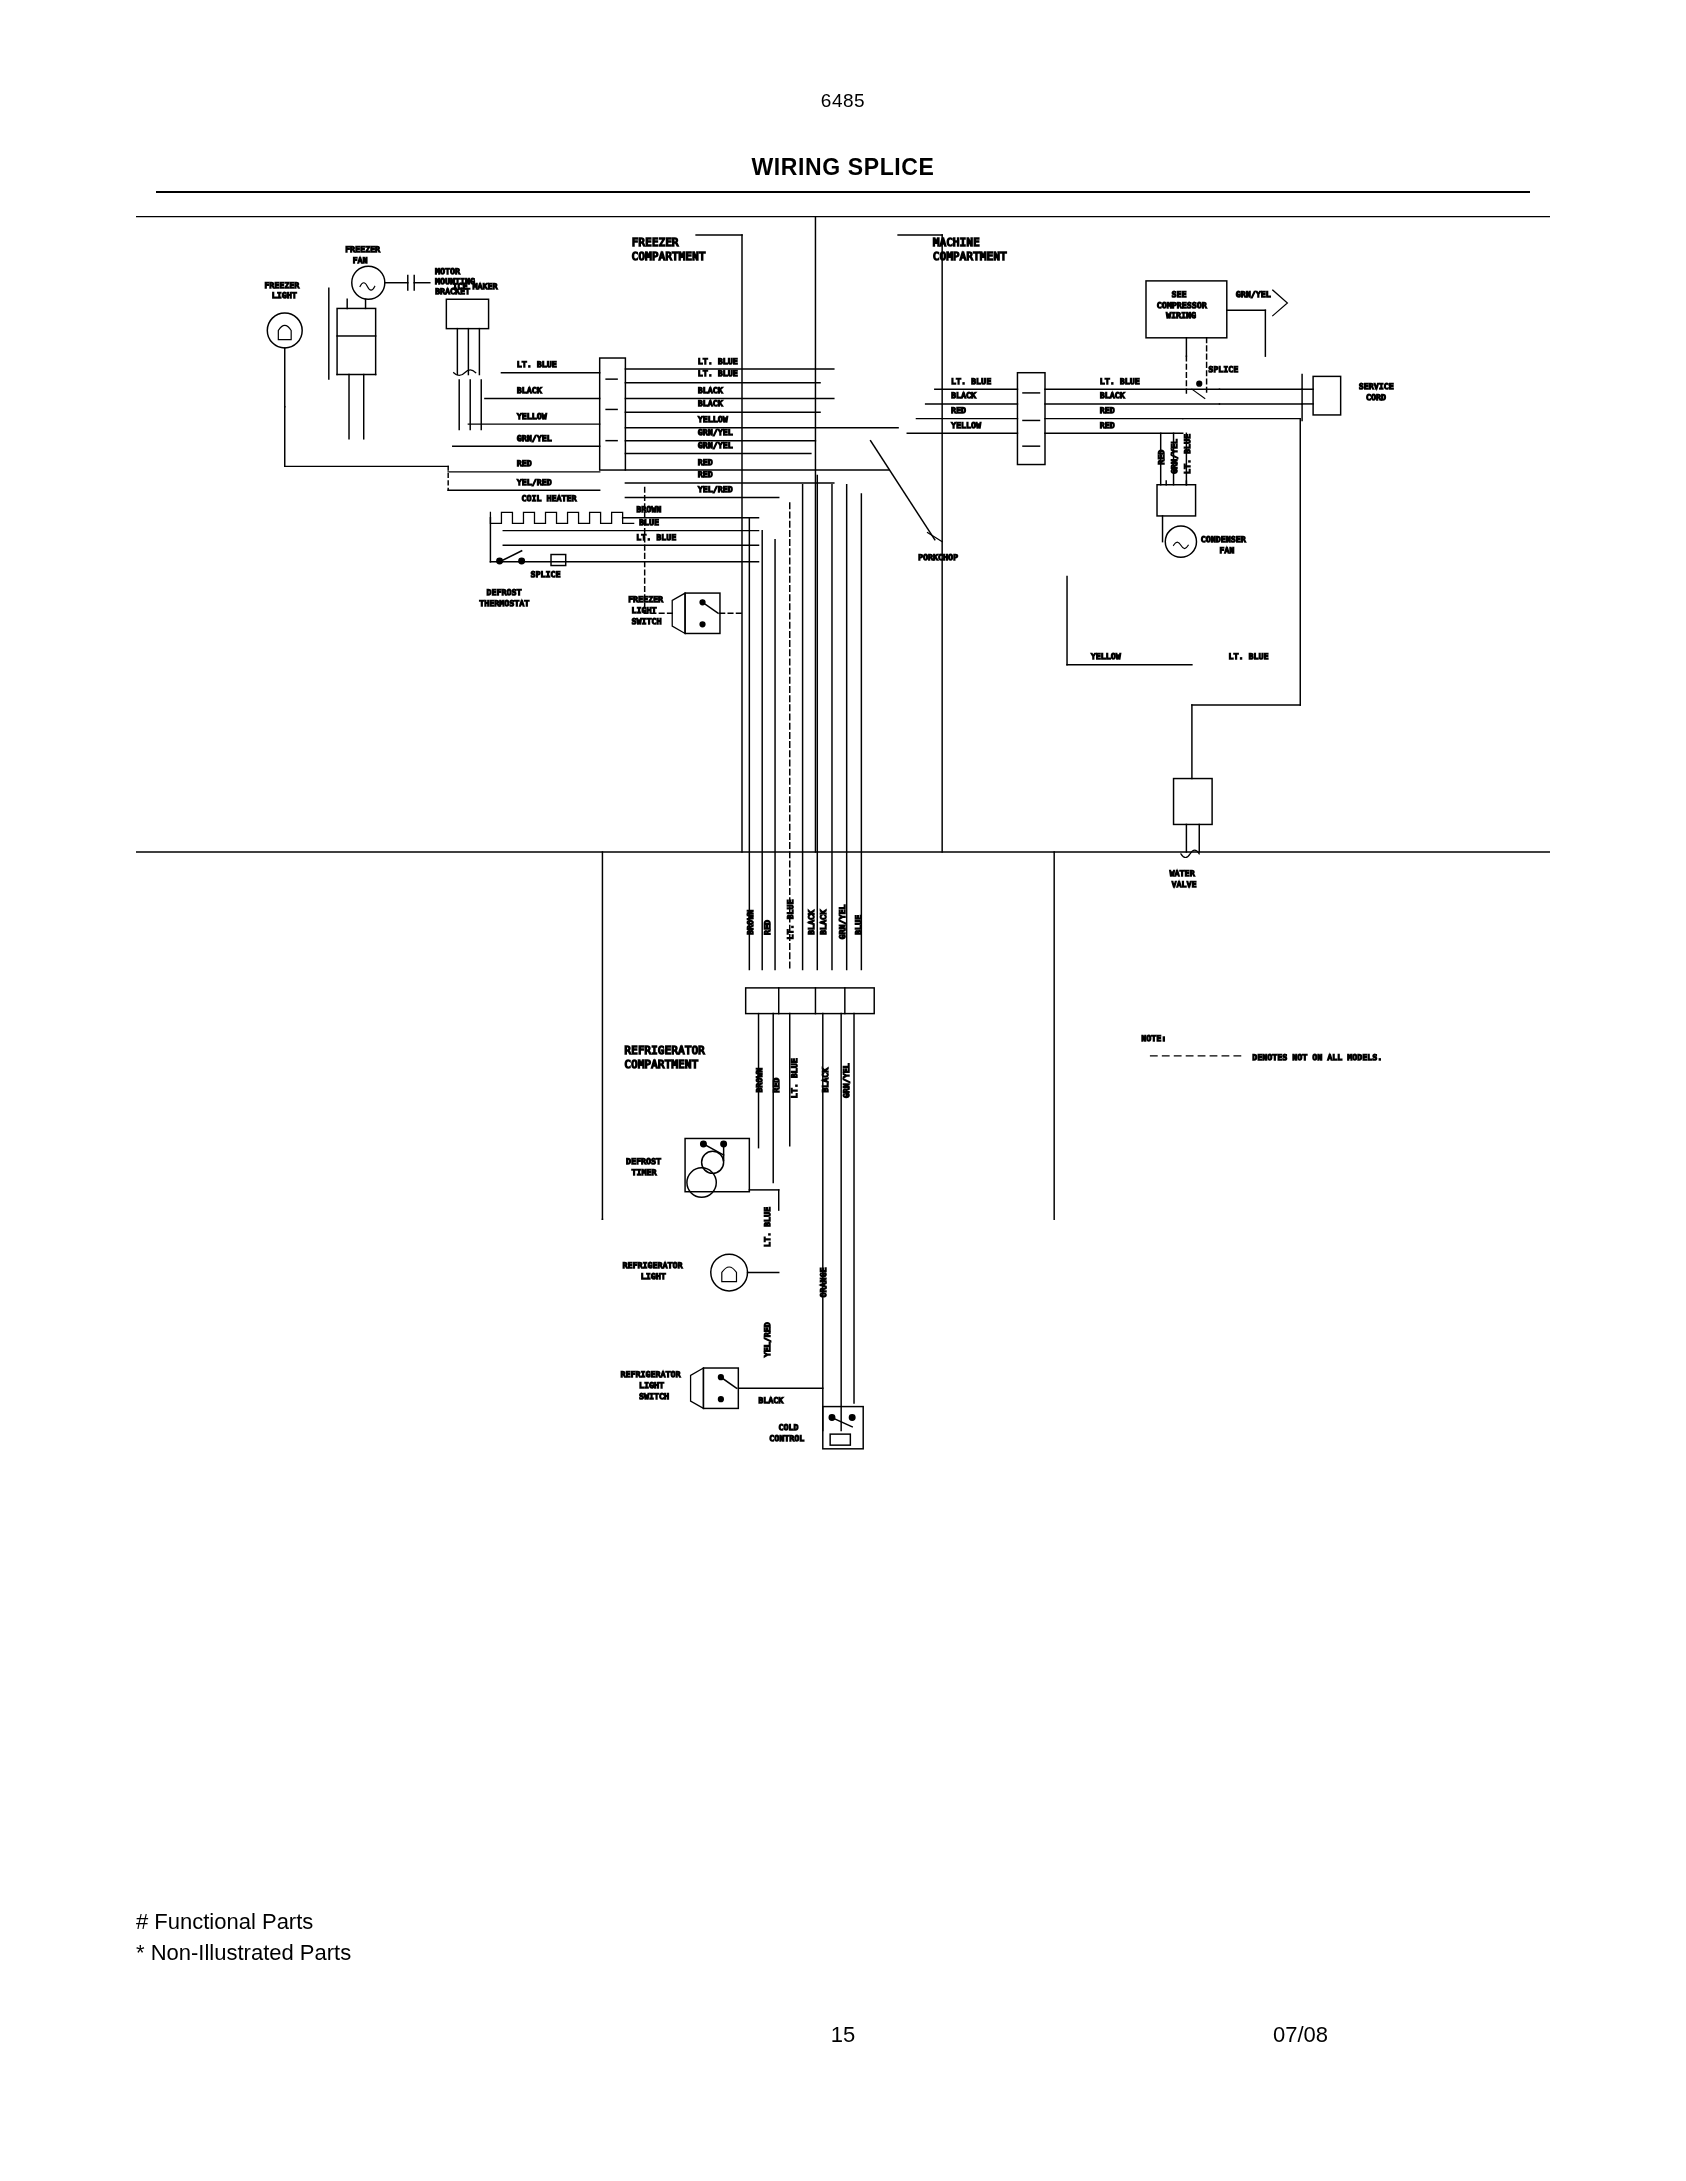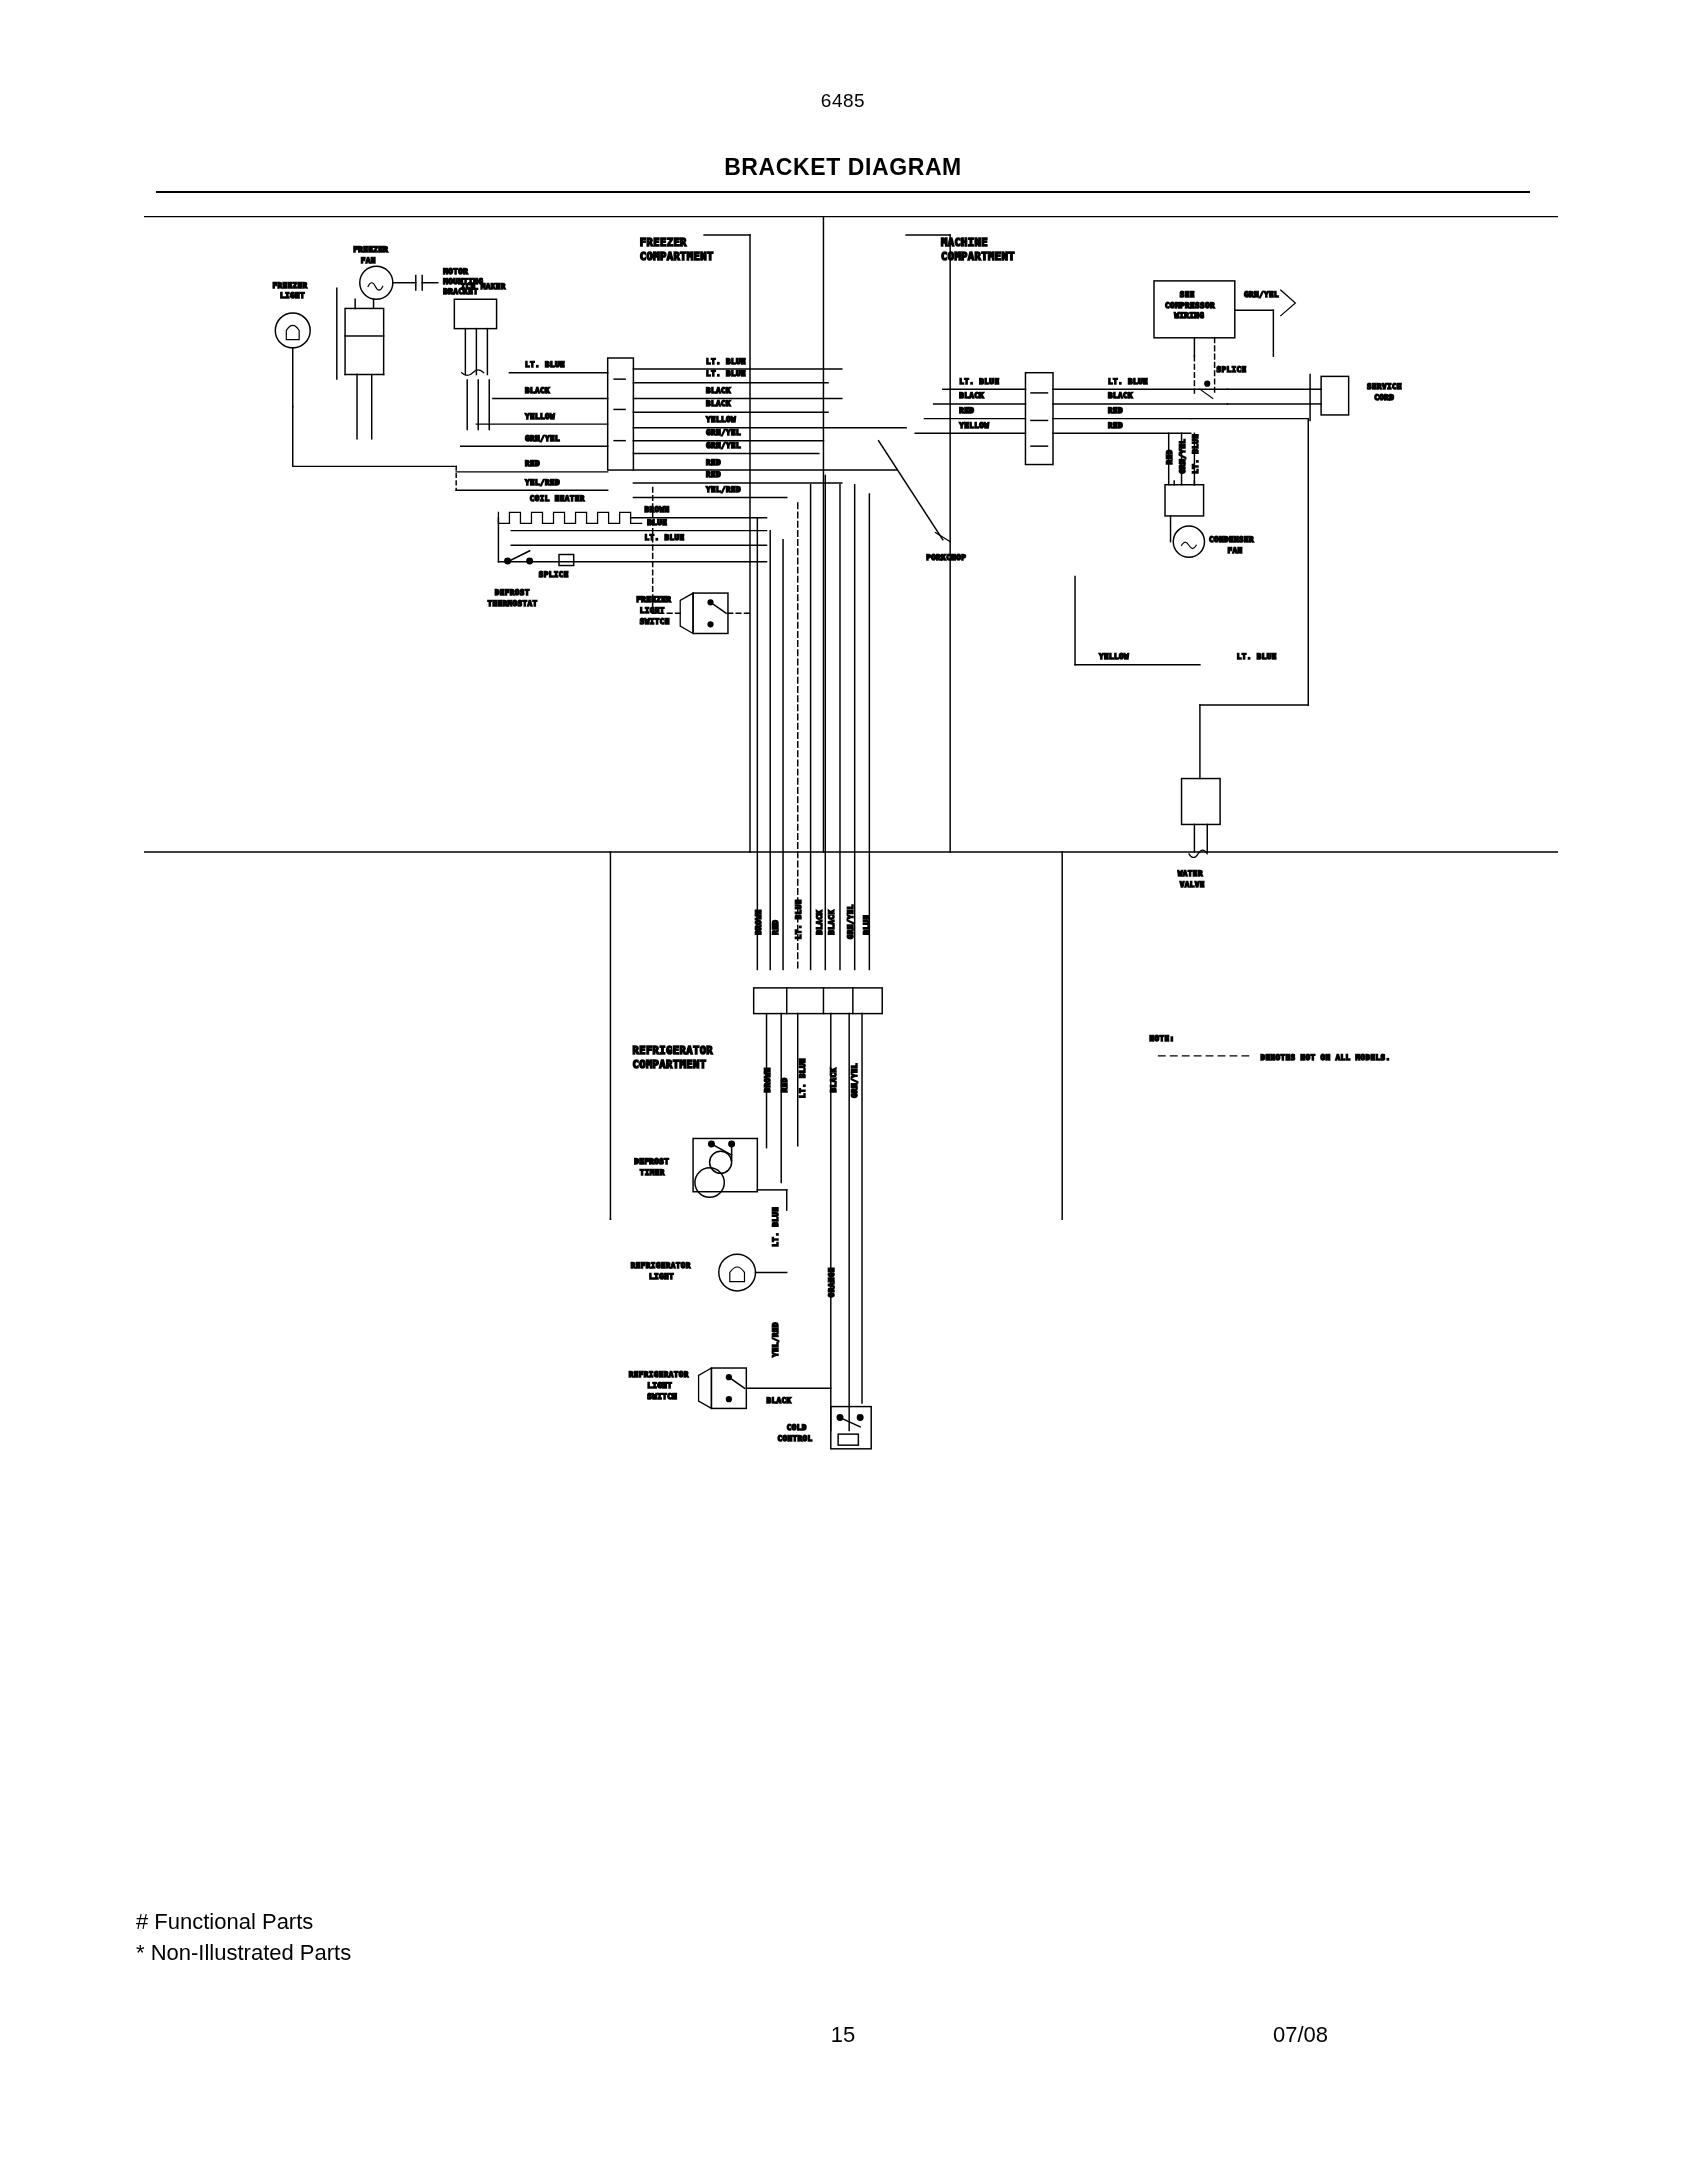--- a/index.html
+++ b/index.html
@@ -58,42 +58,41 @@
     text-align: center;
     font-size: 22px;
   }
   .footer-right {
     position: absolute;
     right: 136px; top: 2022px;
     font-size: 22px;
   }
   #schematic {
     position: absolute;
-    left: 144px;
+    left: 136px;
     top: 209px;
     width: 1414px;
     height: 1286px;
-    font-weight: bold;
   }
   svg text {
     font-family: "DejaVu Sans Mono", monospace;
     font-size: 9.2px;
     fill: #000;
     letter-spacing: 0.4px;
   }
   svg .lbl-sm { font-size: 8.4px; }
   svg .lbl-lg { font-size: 11.5px; }
 </style>
 </head>
 <body>
 
 <div id="page">
 
   <div class="model-number">6485</div>
-  <div class="page-title">BRACKET DIAGRAM</div>
+  <div class="page-title">WIRING SPLICE</div>
   <div class="title-rule"></div>
 
   <div id="schematic">
     <svg viewBox="0 0 1540 1400" width="1414" height="1286">
       <g fill="none" stroke="#000" stroke-width="1.6" stroke-linecap="square">
 
         <line x1="0" y1="8" x2="1540" y2="8"></line>
         <line x1="0" y1="700" x2="1540" y2="700"></line>
 
         <line x1="740" y1="8" x2="740" y2="700"></line>

